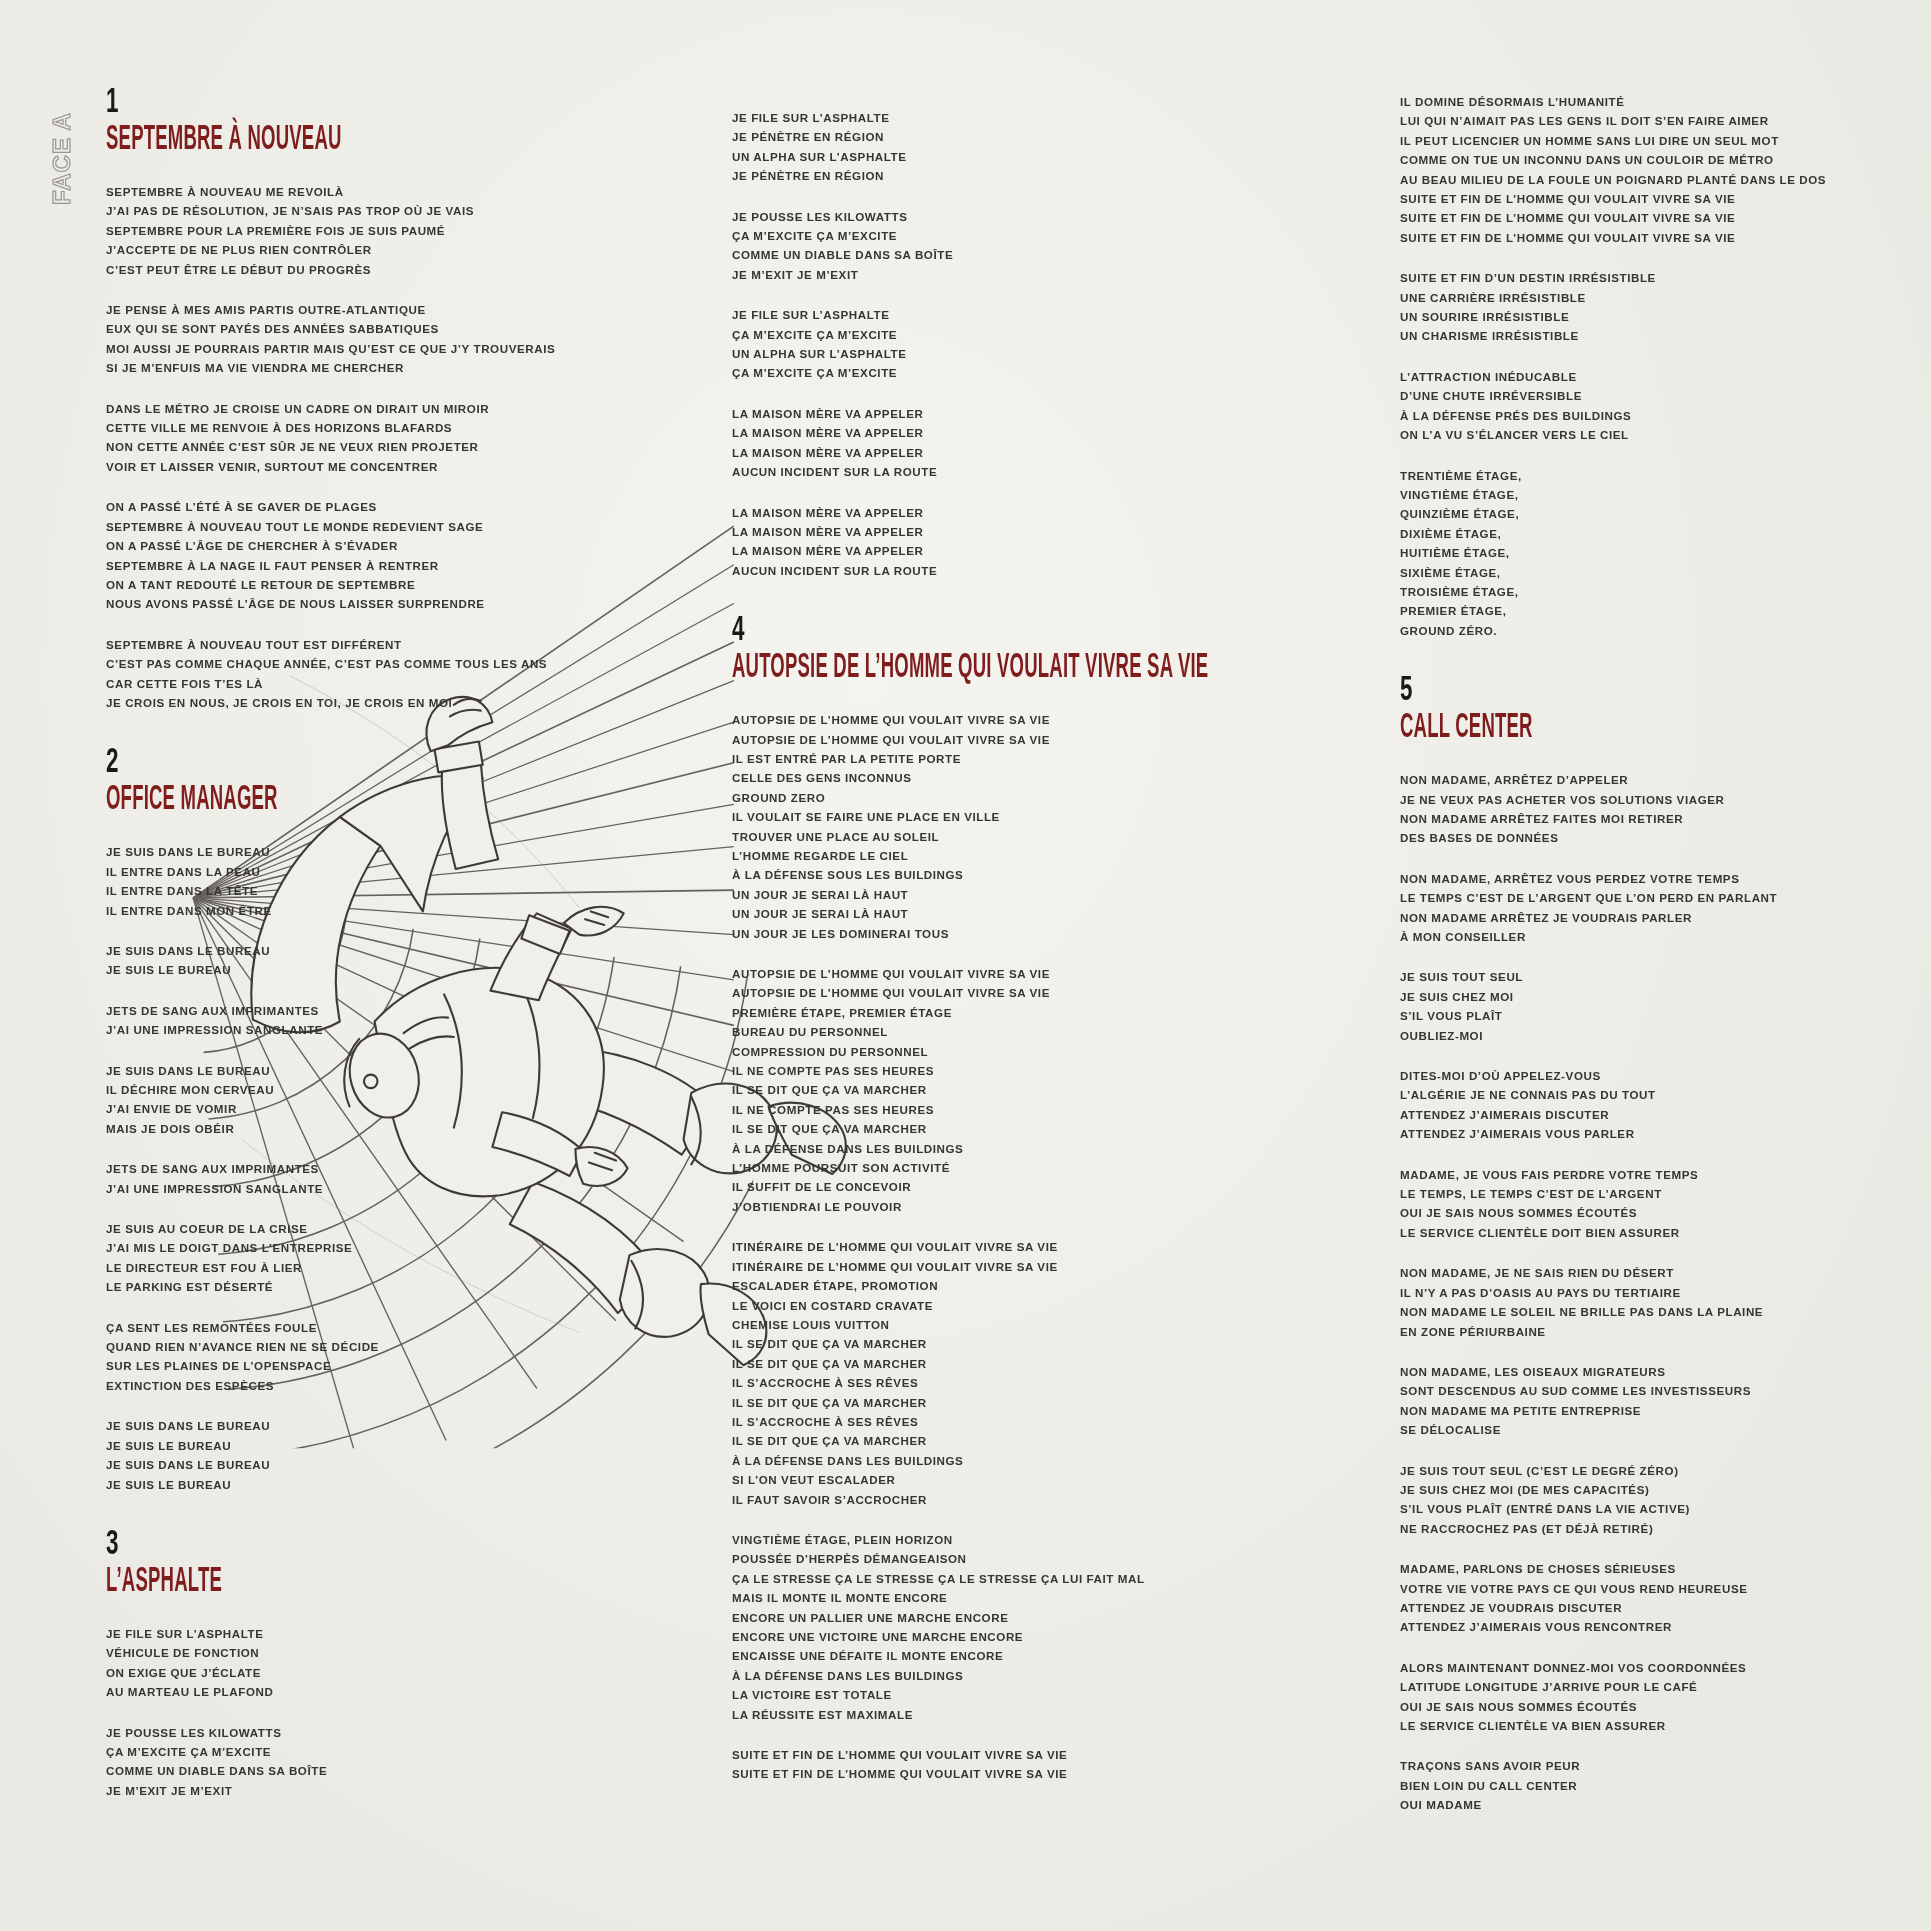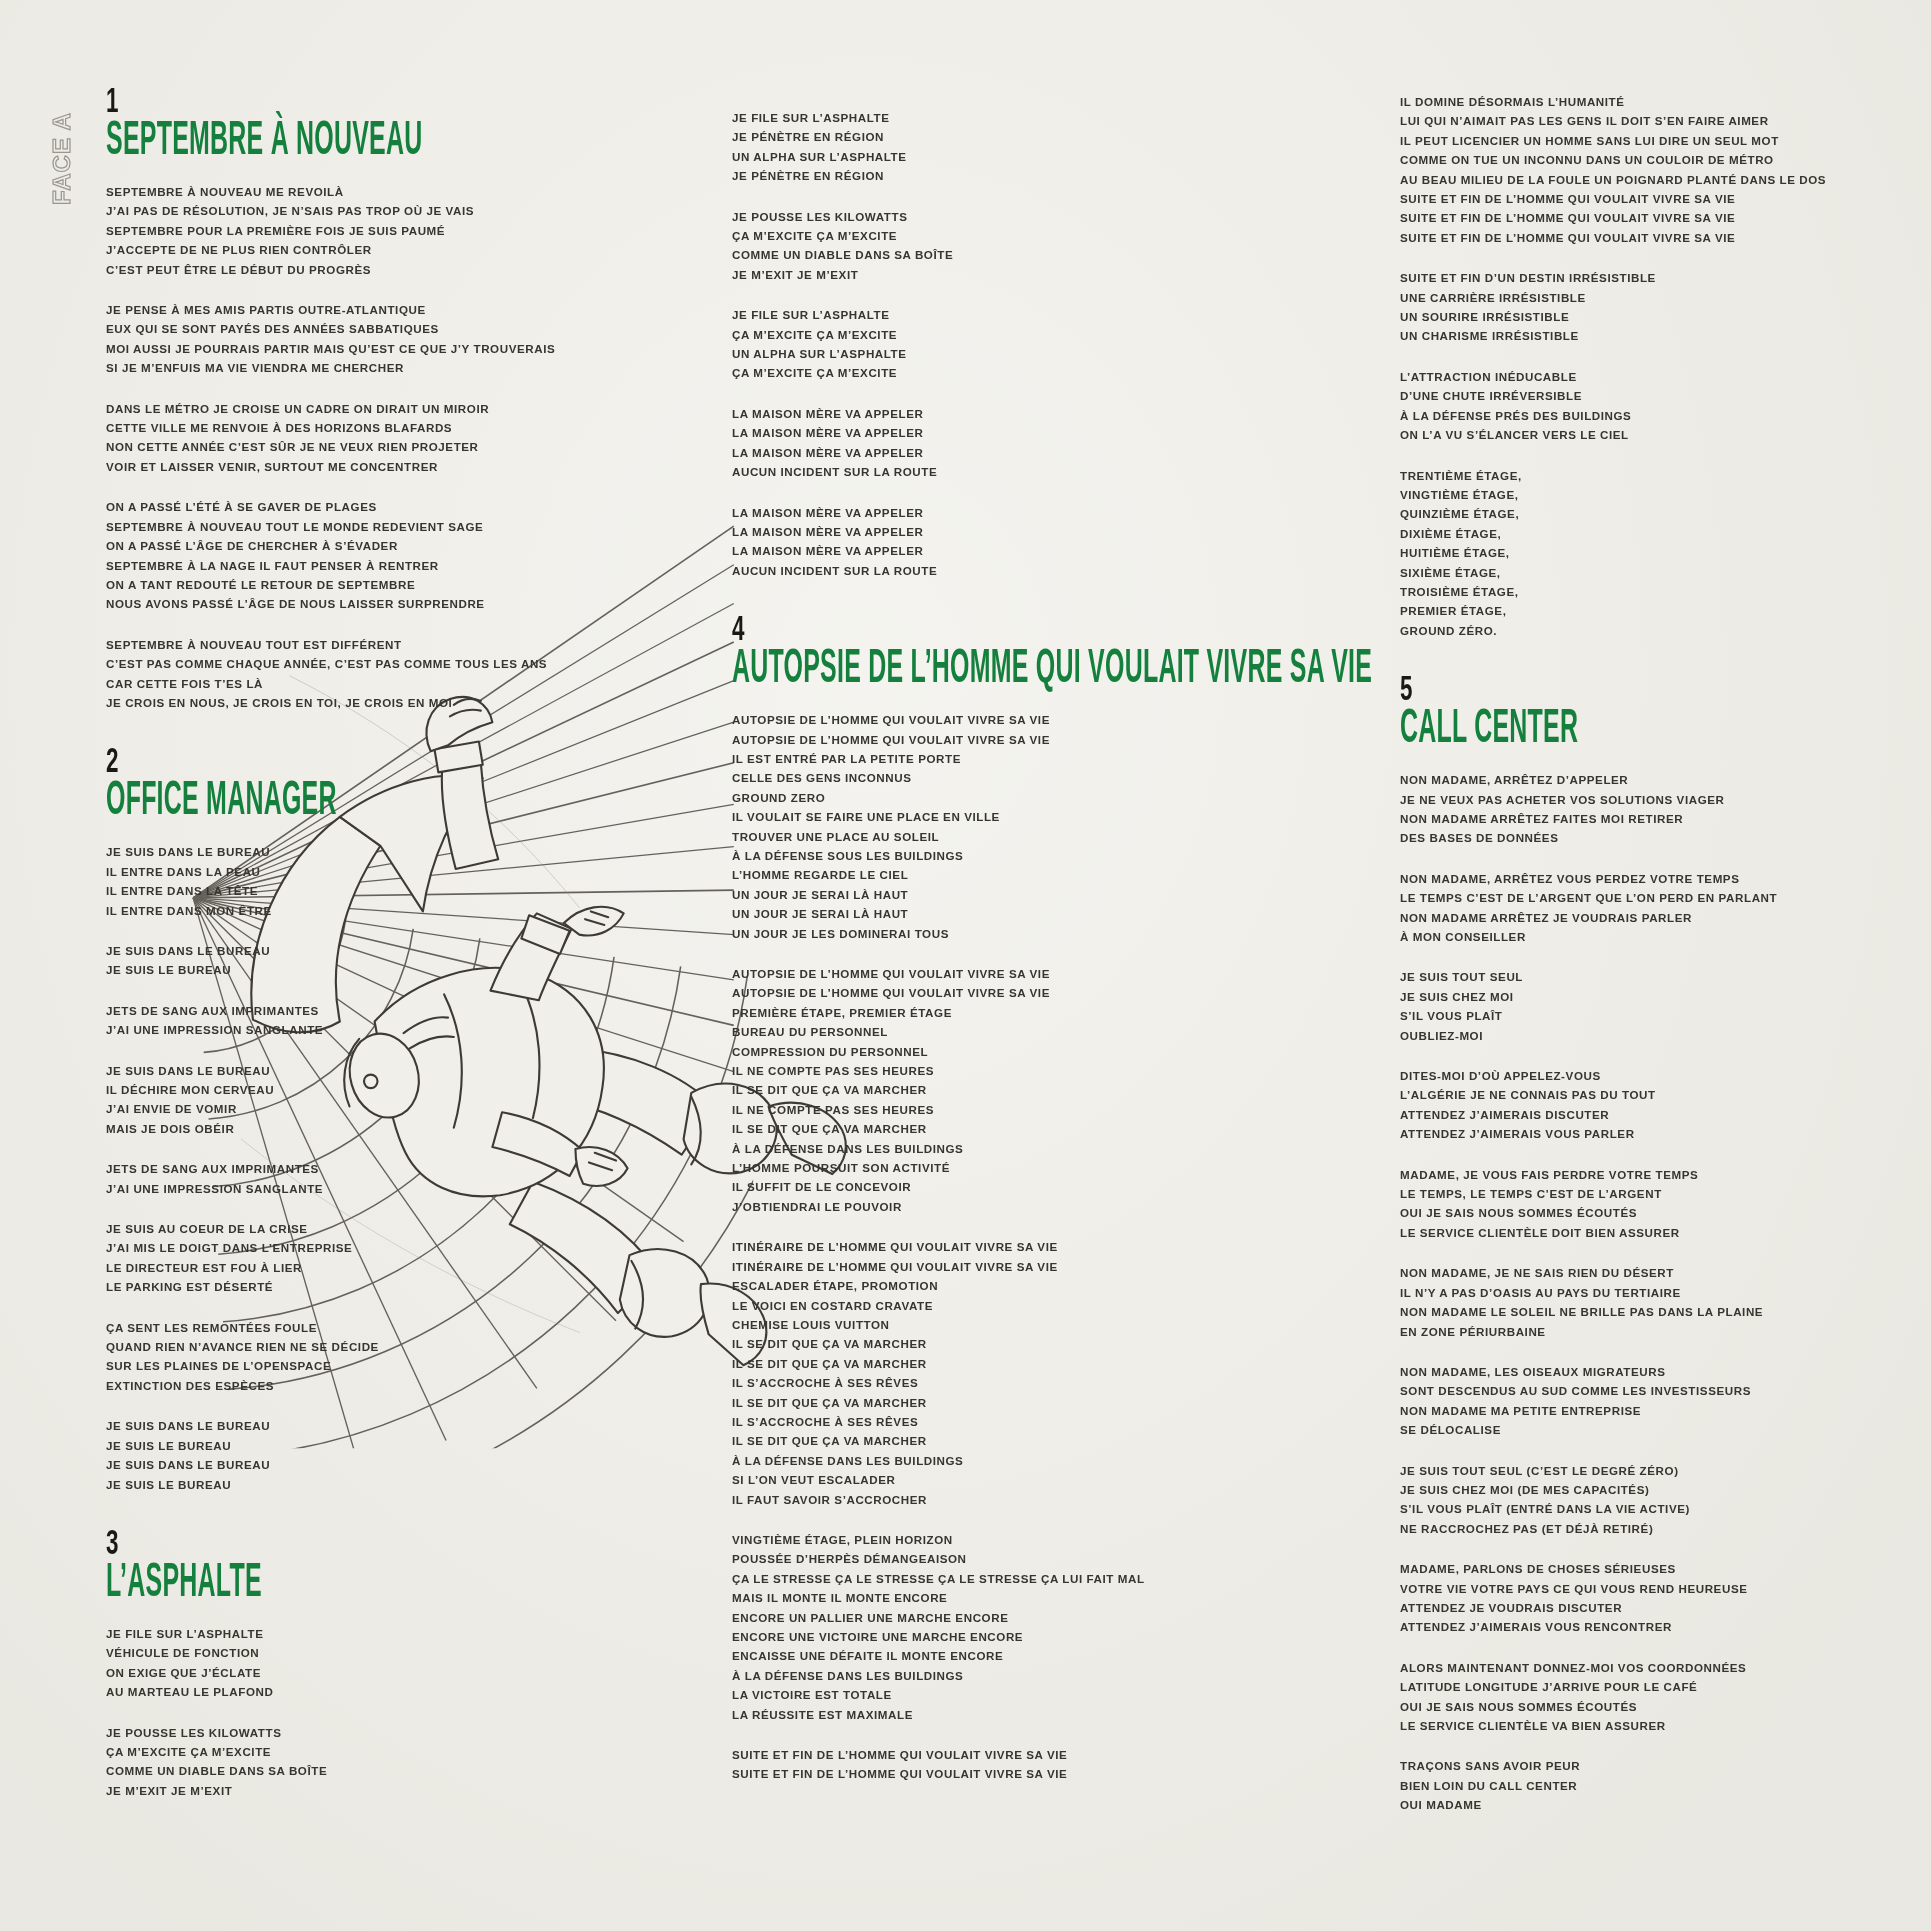--- a/index.html
+++ b/index.html
@@ -11,21 +11,21 @@
   .col{position:absolute;z-index:2;}
   .col-1{left:106px;top:83px;}
   .col-2{left:732px;top:108px;}
   .col-3{left:1352px;top:92px;margin-left:48px;}
   .line{font-size:11.6px;font-weight:bold;letter-spacing:.05em;line-height:19.4px;
         white-space:nowrap;color:#37352f;}
   .stanza{margin:0 0 21px 0;}
   .song-header{margin:31px 0 23px 0;}
   .song-header:first-child{margin-top:0;}
   .song-number{font-size:32px;font-weight:bold;line-height:35px;color:#1b1916;}
-  .song-title{font-size:43px;font-weight:bold;line-height:41px;color:#15803d;white-space:nowrap;}
+  .song-title{font-size:32px;font-weight:bold;line-height:41px;color:#7f1d1d;white-space:nowrap;}
   .cond{display:inline-block;transform:scale(.58,1.12);transform-origin:0 68%;letter-spacing:.01em;}
   .cond-num{display:inline-block;transform:scale(.7,1.12);transform-origin:0 68%;}
   .side-label{position:absolute;z-index:2;left:48px;top:205px;transform:rotate(-90deg);
         transform-origin:0 0;font-size:24px;font-weight:800;letter-spacing:.04em;
         color:transparent;-webkit-text-stroke:1.2px #98968e;white-space:nowrap;}
   @supports not (-webkit-text-stroke: 1px black){ .side-label{color:#98968e;} }
 </style>
 </head>
 <body>
 
@@ -250,22 +250,22 @@
         <div class="song-title"><span class="cond">AUTOPSIE DE L’HOMME QUI VOULAIT VIVRE SA VIE</span></div>
       </div>
       <div class="stanza">
         <div class="line">AUTOPSIE DE L’HOMME QUI VOULAIT VIVRE SA VIE</div>
         <div class="line">AUTOPSIE DE L’HOMME QUI VOULAIT VIVRE SA VIE</div>
         <div class="line">IL EST ENTRÉ PAR LA PETITE PORTE</div>
         <div class="line">CELLE DES GENS INCONNUS</div>
         <div class="line">GROUND ZERO</div>
         <div class="line">IL VOULAIT SE FAIRE UNE PLACE EN VILLE</div>
         <div class="line">TROUVER UNE PLACE AU SOLEIL</div>
+        <div class="line">L’HOMME REGARDE LE CIEL</div>
         <div class="line">À LA DÉFENSE SOUS LES BUILDINGS</div>
-        <div class="line">L’HOMME REGARDE LE CIEL</div>
         <div class="line">UN JOUR JE SERAI LÀ HAUT</div>
         <div class="line">UN JOUR JE SERAI LÀ HAUT</div>
         <div class="line">UN JOUR JE LES DOMINERAI TOUS</div>
       </div>
       <div class="stanza">
         <div class="line">AUTOPSIE DE L’HOMME QUI VOULAIT VIVRE SA VIE</div>
         <div class="line">AUTOPSIE DE L’HOMME QUI VOULAIT VIVRE SA VIE</div>
         <div class="line">PREMIÈRE ÉTAPE, PREMIER ÉTAGE</div>
         <div class="line">BUREAU DU PERSONNEL</div>
         <div class="line">COMPRESSION DU PERSONNEL</div>

